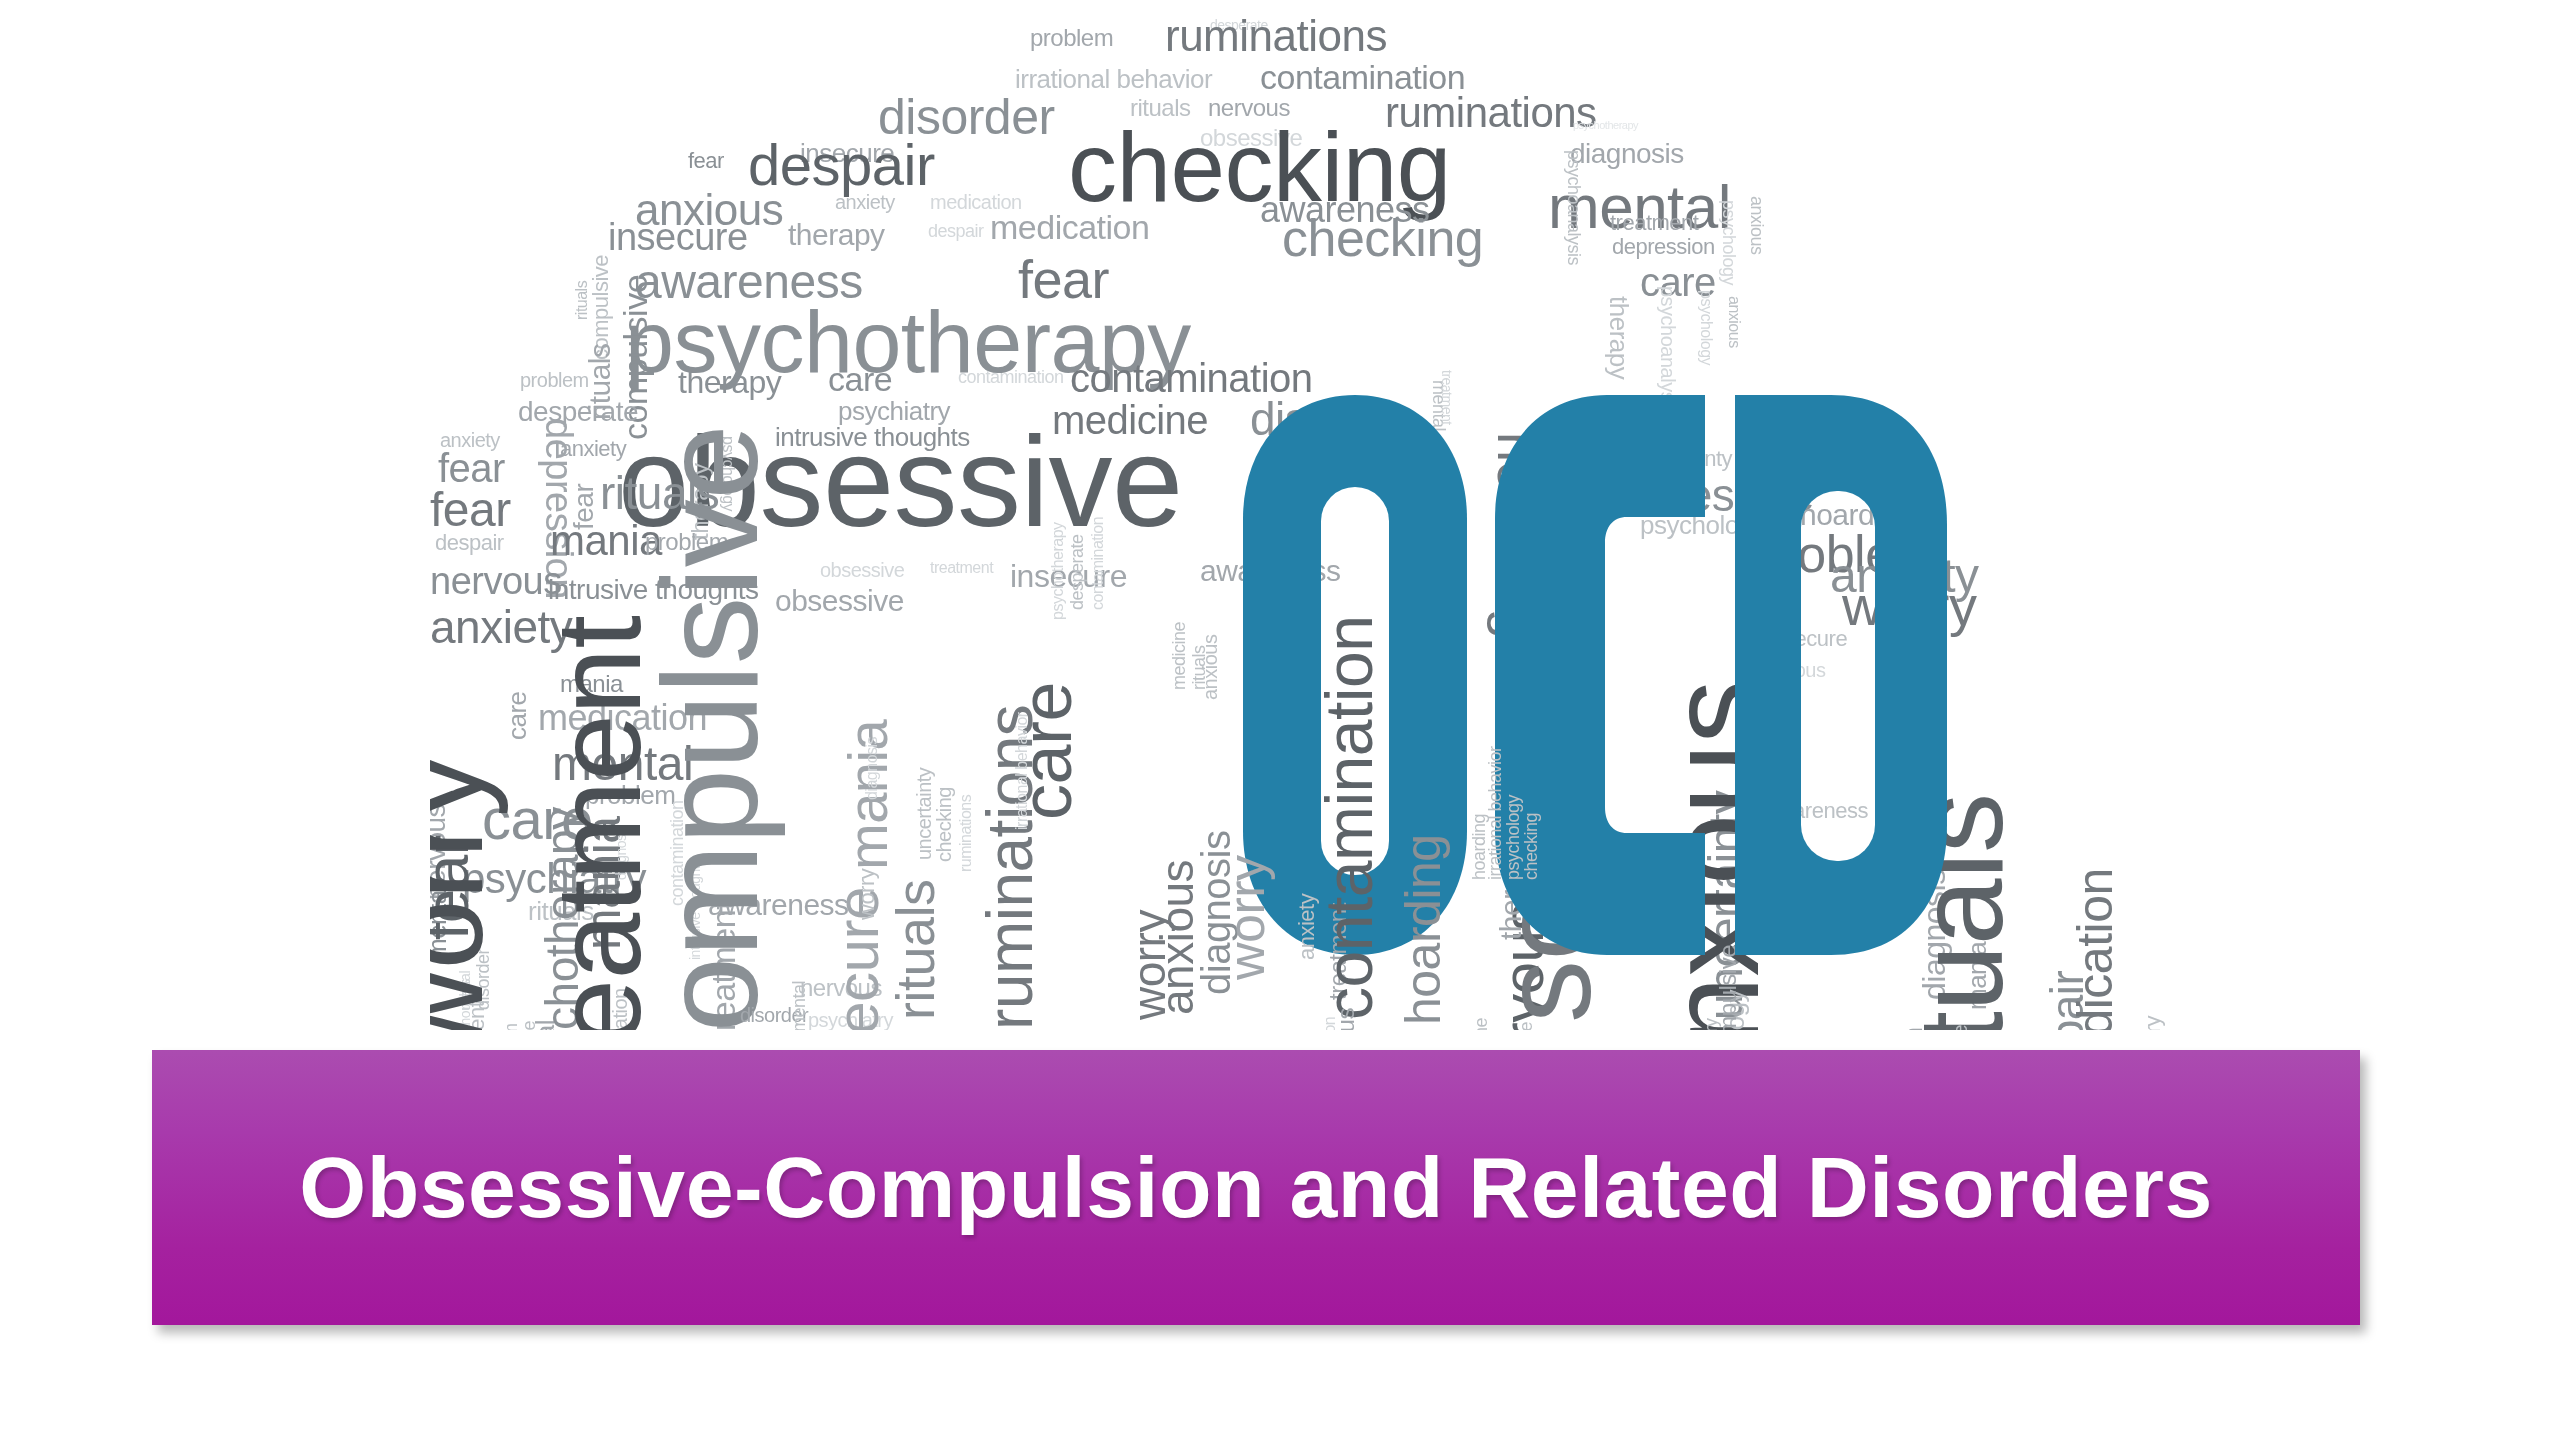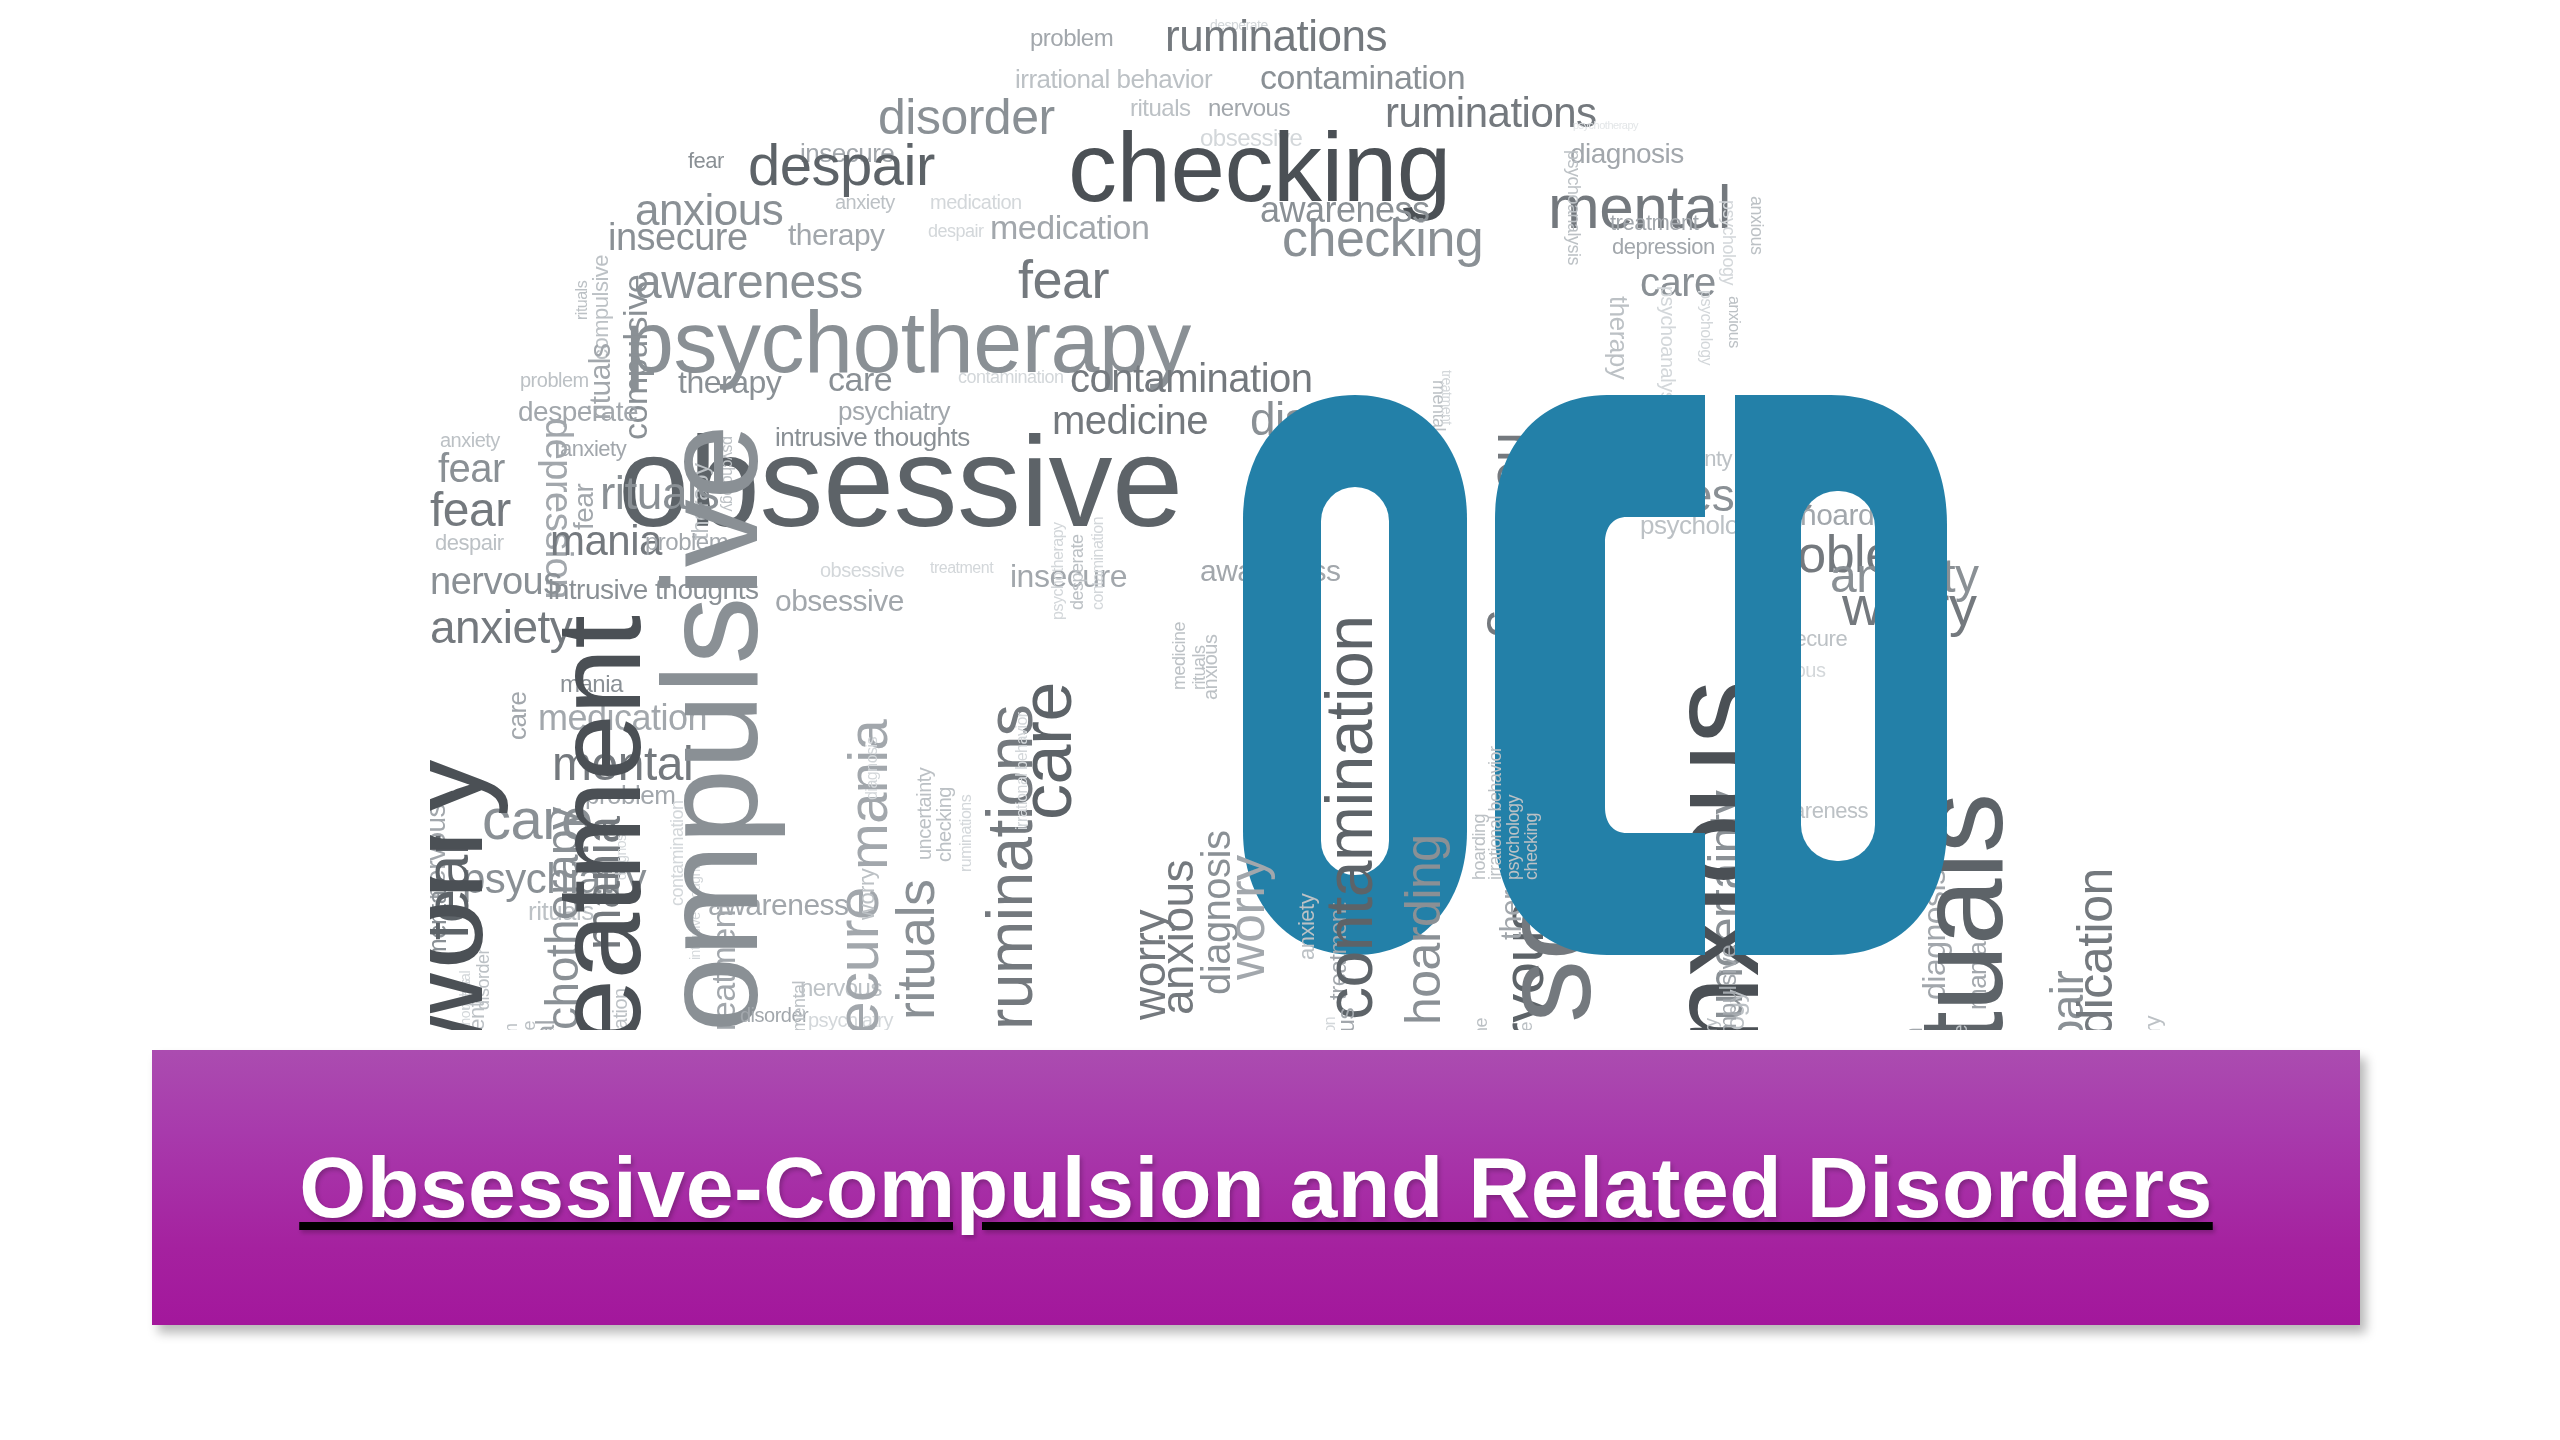--- a/index.html
+++ b/index.html
@@ -59,21 +59,21 @@
   }
   #ocd svg{display:block;width:100%;height:100%;}
 
   
   #title-banner{
     position:absolute;
     left:152px; top:1050px;
     width:2208px; height:275px;
     background:linear-gradient(180deg,#ab4cb0 0%, #a83aac 30%, #a5219f 72%, #a3179c 100%);
     box-shadow:6px 8px 10px rgba(0,0,0,0.28);
-    display:flex;align-items:center;justify-content:center;text-decoration:underline;
+    display:flex;align-items:center;justify-content:center;
   }
   #title-text{
     color:#ffffff;
     font-family:"Liberation Sans", sans-serif;
     font-weight:bold;
     font-size:86px;
     letter-spacing:0.5px;
     text-shadow:2px 3px 4px rgba(0,0,0,0.22);
     white-space:nowrap;
   }

